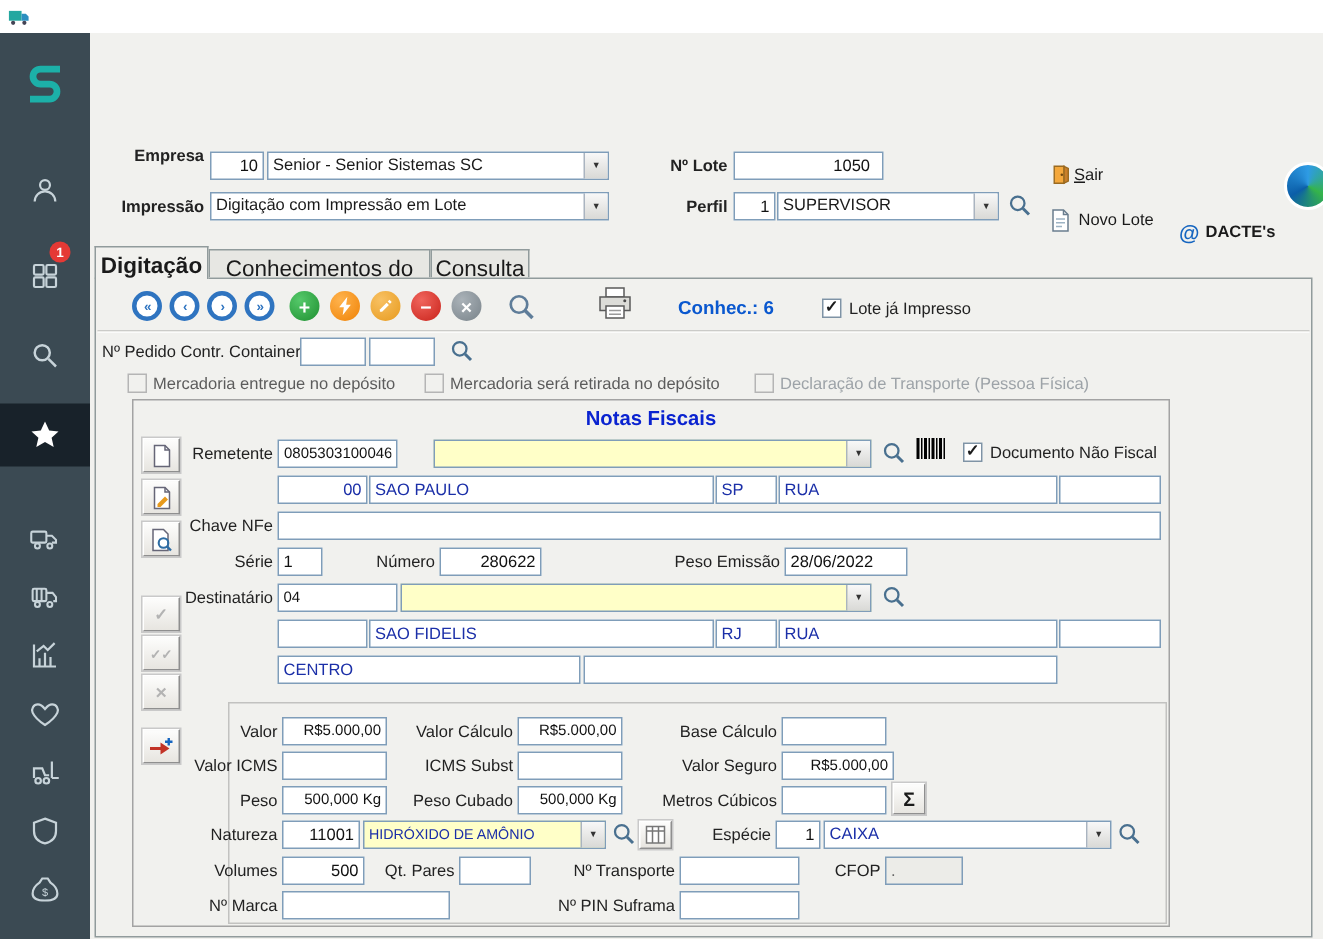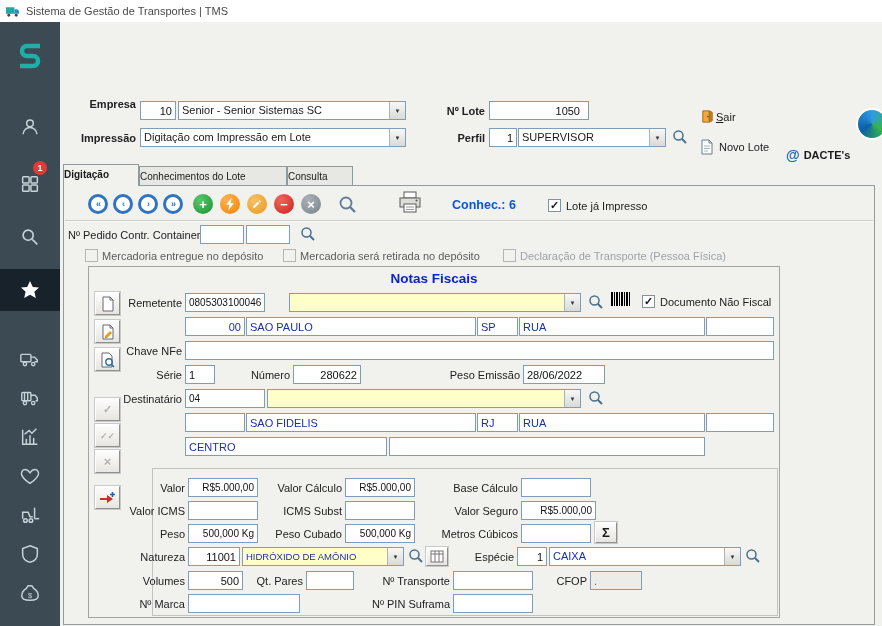--- a/index.html
+++ b/index.html
@@ -20,42 +20,41 @@
   .combo .t.blue{color:#1b2fa8}
   .combo .a{width:16px;background:linear-gradient(#f8f8f8,#d9d9d6);border-left:1px solid #aab4c0;display:flex;align-items:center;justify-content:center;font-size:6px;color:#333}
   .cbtn{position:absolute;width:20px;height:20px;border-radius:50%;display:flex;align-items:center;justify-content:center;color:#fff;font-weight:bold;font-size:13px;line-height:1}
   .cbtn.nav{background:#fff;border:3px solid #2f74c0;color:#2f74c0;font-size:9px;letter-spacing:-1px}
   .cb{position:absolute;width:13px;height:13px;border:1px solid #7f93a5;background:#fff;font-size:11px;line-height:11px;text-align:center;color:#1c1c1c;font-weight:bold}
   .cb.dis{background:#f1f1ee;border-color:#b5b5b5}
   .tbtn{position:absolute;background:linear-gradient(#fdfdfc,#e7e5e0);border:1px solid #8f8f8f;border-top-color:#fff;border-left-color:#fff;outline:1px solid #c9c9c9;display:flex;align-items:center;justify-content:center}
   .tbtn.dis{color:#b3b3b3}
   .groupbox{position:absolute;border:1px solid #a3a3a3}
   .panel{position:absolute;border:1px solid #c2c2c0}
-  .tab{position:absolute;border:1px solid #919b9c;border-bottom:none;background:#e7e7e3;text-align:left;font-size:10px;padding-top:4px}
+  .tab{position:absolute;border:1px solid #919b9c;border-bottom:none;background:#e7e7e3;text-align:center;font-size:15px;padding-top:4px}
   .tab.active{background:#f1f1ee;font-weight:bold;z-index:3;padding-top:4px}
   .sideitem{position:absolute;left:0;width:60px;height:38px;display:flex;align-items:center;justify-content:center}
   .ulf::first-letter{text-decoration:underline}
   .hsep{position:absolute;border-top:1px solid #cbcbc8;border-bottom:1px solid #fbfbfa}
   svg{display:block}
 </style>
 </head>
 <body>
 
 <div class="screen">
 
   <div class="abs" style="left:0;top:0;width:882px;height:22px;background:#fff">
     <span class="abs" style="left:5px;top:4px">
       <svg width="15" height="14" viewBox="0 0 16 14">
           <rect x="1" y="3" width="9" height="7" fill="#24a7a0"></rect>
           <path d="M10 5h3l2 2v3h-5z" fill="#2b8fc0"></path>
           <circle cx="4" cy="11.5" r="1.5" fill="#445"></circle>
           <circle cx="12" cy="11.5" r="1.5" fill="#445"></circle>
         </svg>
     </span>
-    <span class="lbl" style="left:26px;top:5px;color:#4a4a4a">Sistema de Gestão de Transportes | TMS</span>
   </div>
 
   <div class="abs" style="left:0;top:22px;width:60px;height:604px;background:#3b4a53">
     <div class="sideitem" style="top:14px">
       <svg width="32" height="32" viewBox="0 0 32 32" fill="none" stroke="#1cb0a8" stroke-width="4.5">
         <path d="M26 7H13a5 5 0 0 0 0 10h6a5 5 0 0 1 0 10H6"></path>
       </svg>
     </div>
     <div class="sideitem" style="top:86px">
       <svg width="22" height="22" viewBox="0 0 24 24" fill="none" stroke="#c7d3d9" stroke-width="1.6">

